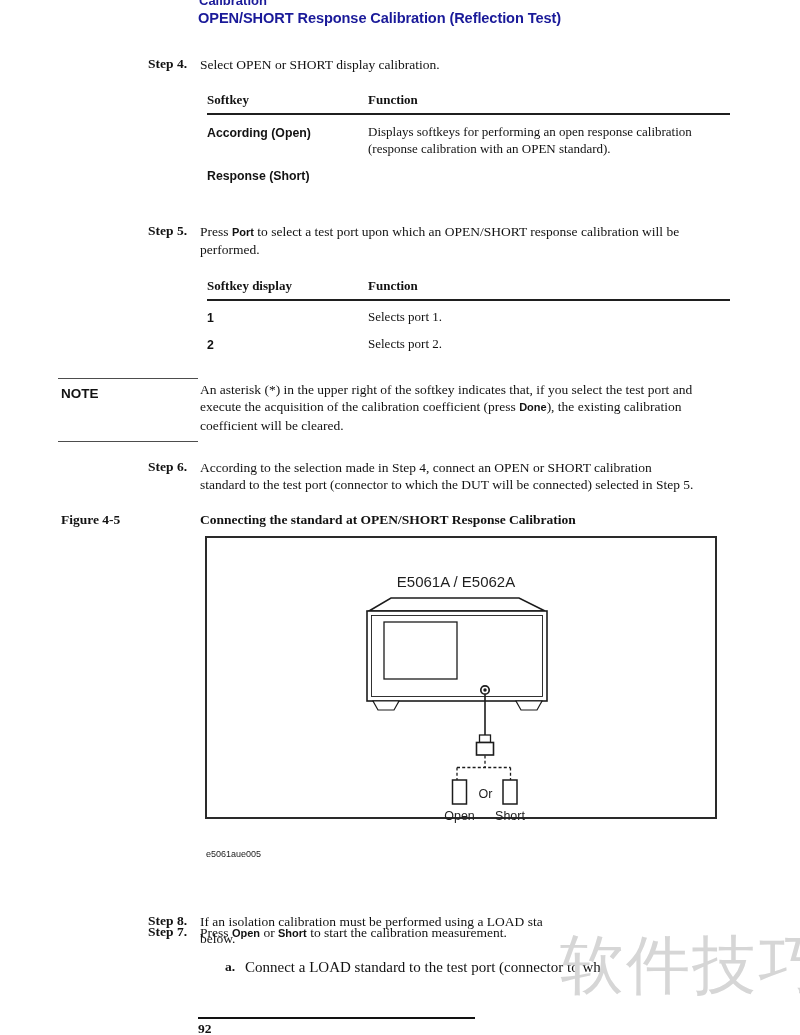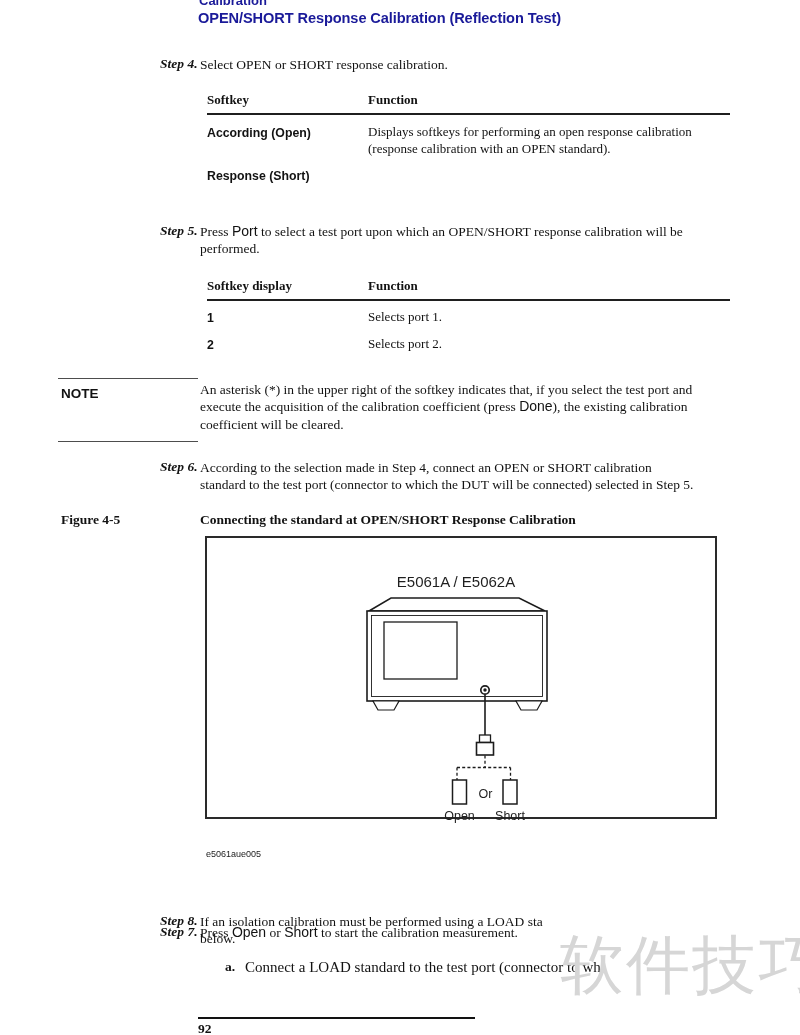--- a/index.html
+++ b/index.html
@@ -9,23 +9,23 @@
   }
   .crumb {
     position:absolute; left:199px; top:-7px; font-size:13px; font-weight:bold;
     color:#1a1a99; font-family:"Liberation Sans", sans-serif;
   }
   .title {
     position:absolute; left:198px; top:10px; font-size:14.6px; font-weight:bold;
     color:#1a1a99; font-family:"Liberation Sans", sans-serif; letter-spacing:-0.1px;
   }
   .step { position:absolute; left:148px; }
-  .step-label { position:absolute; left:12px; top:0; font-weight:bold; font-size:13.5px; white-space:nowrap;font-style:italic; }
+  .step-label { position:absolute; left:0; top:0; font-weight:bold; font-size:13.5px; white-space:nowrap; }
   .step-body { margin-left:52px; width:575px; font-size:13.5px; line-height:17.2px; white-space:pre-line; }
-  .skey { font-family:"Liberation Sans", sans-serif; font-weight:normal; font-size:14px; }
+  .skey { font-family:"Liberation Sans", sans-serif; font-weight:bold; font-size:11px; }
   .dtable { position:absolute; left:207px; width:523px; font-size:13px; }
   .thead { position:absolute; left:0; top:0; display:flex; font-weight:bold; font-size:13px; }
   .thcol1 { width:161px; }
   .trule { position:absolute; left:0; top:21px; width:523px; height:2px; background:#1f1f1f; }
   .trow { position:absolute; left:0; display:flex; line-height:16.5px; }
   .tkey { width:161px; font-family:"Liberation Sans", sans-serif; font-weight:bold; font-size:12.3px; padding-top:1px; }
   .tfunc { width:362px; white-space:pre-line; }
   .note-rule { position:absolute; left:58px; width:140px; height:1px; background:#4d4d4d; }
   .note-label { position:absolute; left:61px; top:386px; font-weight:bold; font-size:13.5px; font-family:"Liberation Sans", sans-serif; }
   .note-text { position:absolute; left:200px; top:381px; width:600px; font-size:13.5px; line-height:17.3px; white-space:pre-line; }
@@ -48,21 +48,21 @@
 </head>
 <body>
 
 <div class="page">
 
   <div class="crumb">Calibration</div>
   <div class="title">OPEN/SHORT Response Calibration (Reflection Test)</div>
 
   <div class="step" style="top:56px;">
     <span class="step-label">Step 4.</span>
-    <div class="step-body">Select OPEN or SHORT response calibration.</div>
+    <div class="step-body">Select OPEN or SHORT display calibration.</div>
   </div>
 
   <div class="dtable" style="top:92px; height:115px;">
     <div class="thead">
       <span class="thcol1">Softkey</span>
       <span>Function</span>
     </div>
     <div class="trule"></div>
     <div class="trow" style="top:32px;">
       <span class="tkey">According (Open)</span>

